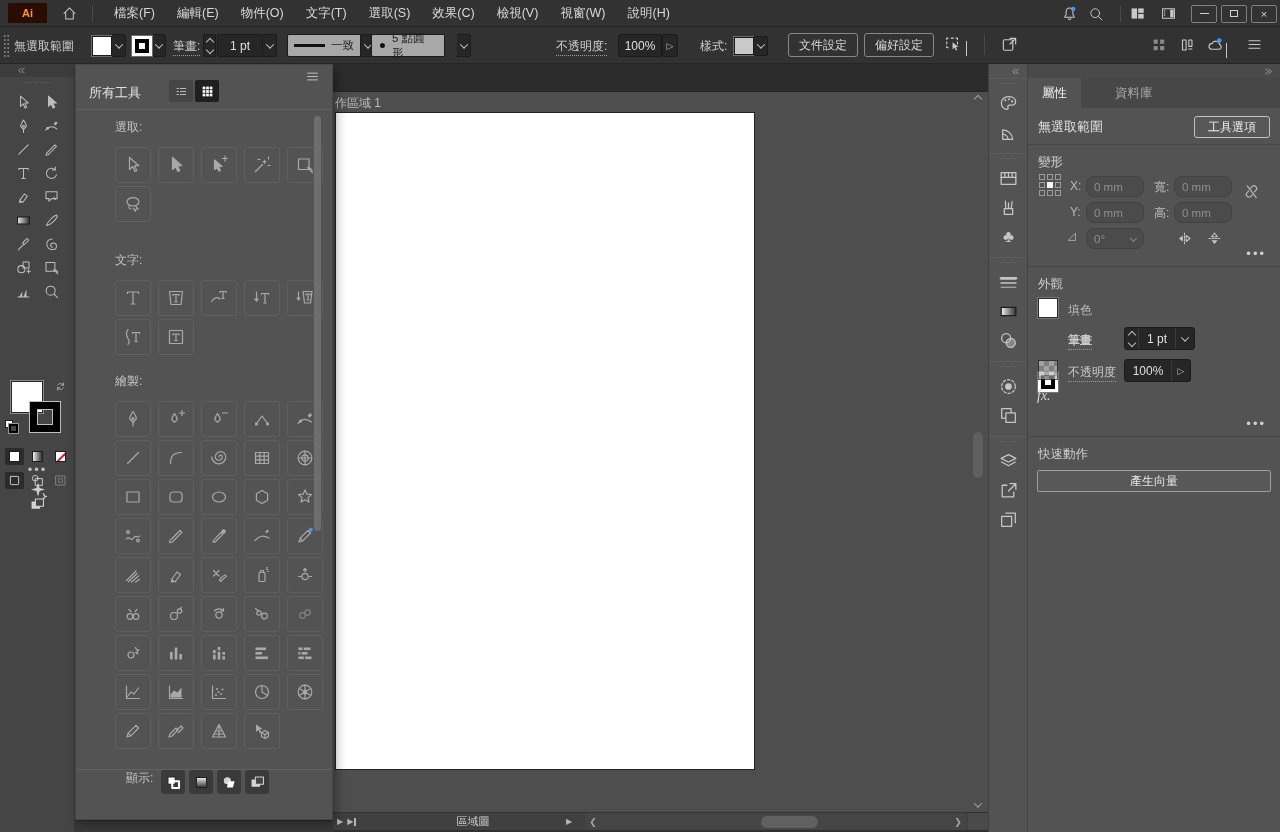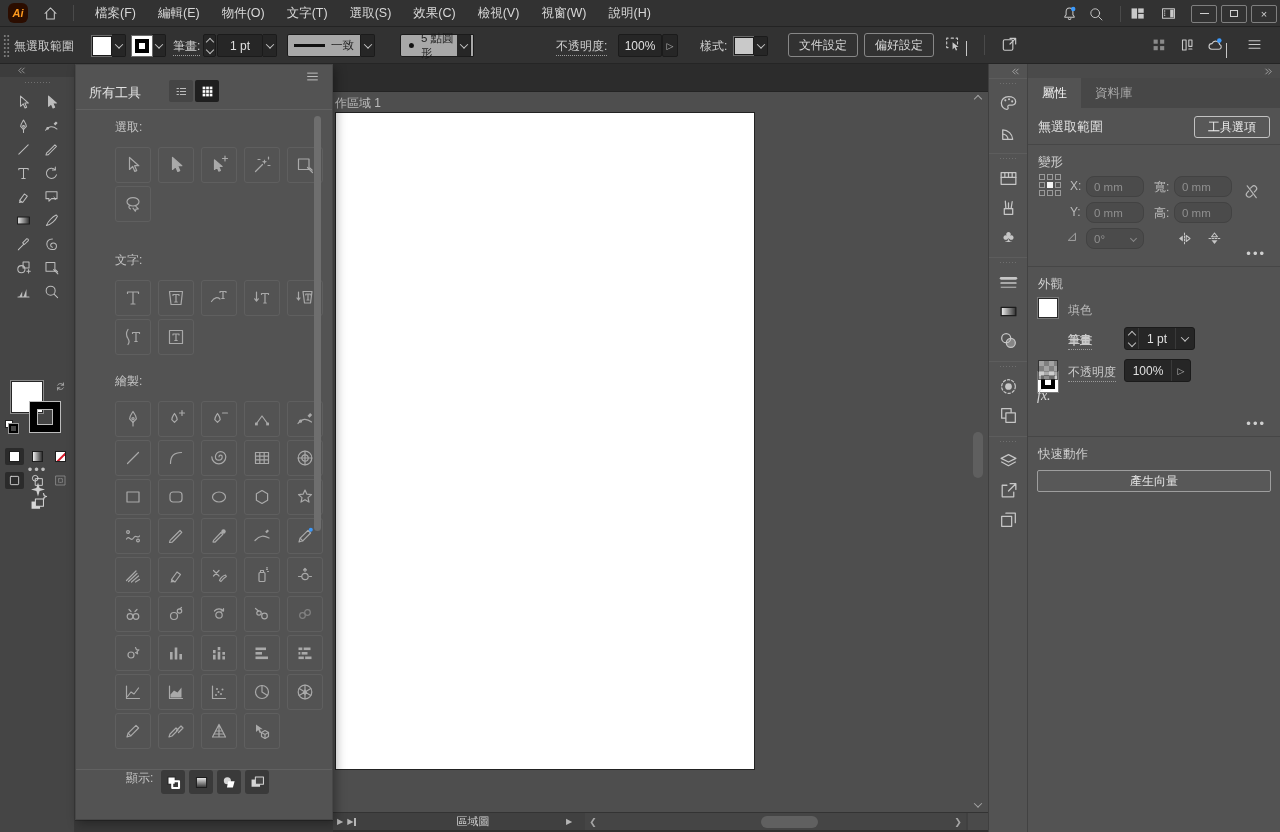--- a/index.html
+++ b/index.html
@@ -3,21 +3,21 @@
 <meta charset="utf-8">
 <style>
   * { margin:0; padding:0; box-sizing:border-box; }
   html,body { width:1280px; height:832px; overflow:hidden; }
   body { font-family:"Liberation Sans","DejaVu Sans",sans-serif; background:#4e4e4e; color:#d6d6d6; font-size:12px; position:relative; }
   .abs { position:absolute; }
   .ic { display:block; }
 
   
   #titlebar { position:absolute; left:0; top:0; width:1280px; height:27px; background:#323232; border-bottom:1px solid #232323; display:flex; align-items:center; z-index:50; }
-  #app-logo { width:20px; height:20px; margin-left:8px; border-radius:6px; background:#2b0d00; color:#ff9a1e; font-weight:bold; font-size:11px; display:flex; align-items:center; justify-content:center;font-style:italic; }
+  #app-logo { width:39px; height:20px; margin-left:8px; border-radius:1px; background:#2b0d00; color:#ff9a1e; font-weight:bold; font-size:11px; display:flex; align-items:center; justify-content:center; }
   .tb-icon { color:#c9c9c9; margin-left:14px; }
   .tb-divider { width:1px; height:16px; background:#4a4a4a; margin:0 10px 0 14px; }
   #menus { display:flex; height:100%; align-items:center; }
   .menu-item { padding:0 11px; font-size:12.5px; color:#d8d8d8; line-height:26px; cursor:default; }
   #tb-right { position:absolute; right:0; top:0; height:27px; display:flex; align-items:center; }
   .winbtn { width:26px; height:18px; border:1px solid #7f7f7f; border-radius:2px; margin-right:4px; display:flex; align-items:center; justify-content:center; color:#d0d0d0; font-size:11px; }
   .winbtn .sq { width:8px; height:7px; border:1px solid #d0d0d0; }
   .winbtn .mins { width:9px; height:1px; background:#d0d0d0; }
 
   
@@ -109,21 +109,21 @@
   
   #dock { position:absolute; left:988px; top:64px; width:40px; height:768px; background:#535353; border-left:1px solid #3f3f3f; border-right:1px solid #424242; z-index:30; }
   #dock-head { height:14px; display:flex; justify-content:flex-end; align-items:center; padding-right:6px; color:#c9c9c9; }
   .dock-group { border-top:1px solid #5d5d5d; padding:3px 0 6px 0; display:flex; flex-direction:column; align-items:center; }
   .dock-group .gripdots { width:18px; margin-bottom:4px; }
   .dock-icon { width:38px; height:29px; display:flex; align-items:center; justify-content:center; color:#c6c6c6; }
 
   
   #props { position:absolute; left:1028px; top:64px; width:252px; height:768px; background:#535353; z-index:30; }
   #props-head { height:14px; background:#4a4a4a; display:flex; justify-content:flex-end; align-items:center; padding-right:6px; color:#c9c9c9; }
-  #props-tabs { height:30px; background:#474747; display:flex; }
+  #props-tabs { height:30px; background:#474747; display:flex;gap:20px; }
   .ptab { padding:0 14px; display:flex; align-items:center; font-size:12.5px; color:#a8a8a8; }
   .ptab.active { background:#535353; color:#f2f2f2; }
   #sel-row { position:absolute; left:10px; top:52px; right:10px; display:flex; align-items:center; justify-content:space-between; }
   #sel-status { font-size:13px; color:#e0e0e0; }
   #tool-options-btn { width:76px; height:22px; border:1px solid #c2c2c2; border-radius:3px; background:#585858; color:#ededed; font-size:12px; display:flex; align-items:center; justify-content:center; }
   .pdivider { position:absolute; left:0; right:0; height:1px; background:#464646; }
   .psec-title { position:absolute; left:10px; font-size:12.5px; color:#d0d0d0; }
   .plabel { font-size:12px; color:#b9b9b9; }
   .plabel-link { font-size:12px; color:#c9c9c9; border-bottom:1px dotted #9a9a9a; }
   .pfield { background:#4b4b4b; border:1px solid #424242; border-radius:8px; height:21px; color:#8f8f8f; font-size:11.5px; display:flex; align-items:center; padding-left:7px; }
@@ -232,21 +232,21 @@
     </span>
 
   <div class="cb-light abs" style="left:287px;top:7px;width:74px;padding:0 6px;">
     <span style="flex:1;height:2.6px;background:#111;margin-right:6px;"></span>
     <span>一致</span>
   </div>
   <span class="chevbox abs" style="left:361px;top:7px;">
       <span class="chev"></span>
     </span>
 
-  <div class="cb-light abs" style="left:400px;top:7px;width:74px;padding:0 8px;gap:7px;">
+  <div class="cb-light abs" style="left:371px;top:7px;width:74px;padding:0 8px;gap:7px;">
     <span style="width:5px;height:5px;border-radius:50%;background:#111;"></span>
     <span>5 點圓形</span>
   </div>
   <span class="chevbox abs" style="left:457px;top:7px;">
       <span class="chev"></span>
     </span>
 
   <span class="cb-link abs" style="left:556px;top:11px;">不透明度:</span>
   <div class="cb-dark abs" style="left:618px;top:7px;width:44px;">100%</div>
   <div class="cb-dark abs" style="left:662px;top:7px;width:16px;font-size:9px;color:#bdbdbd;">▷</div>

